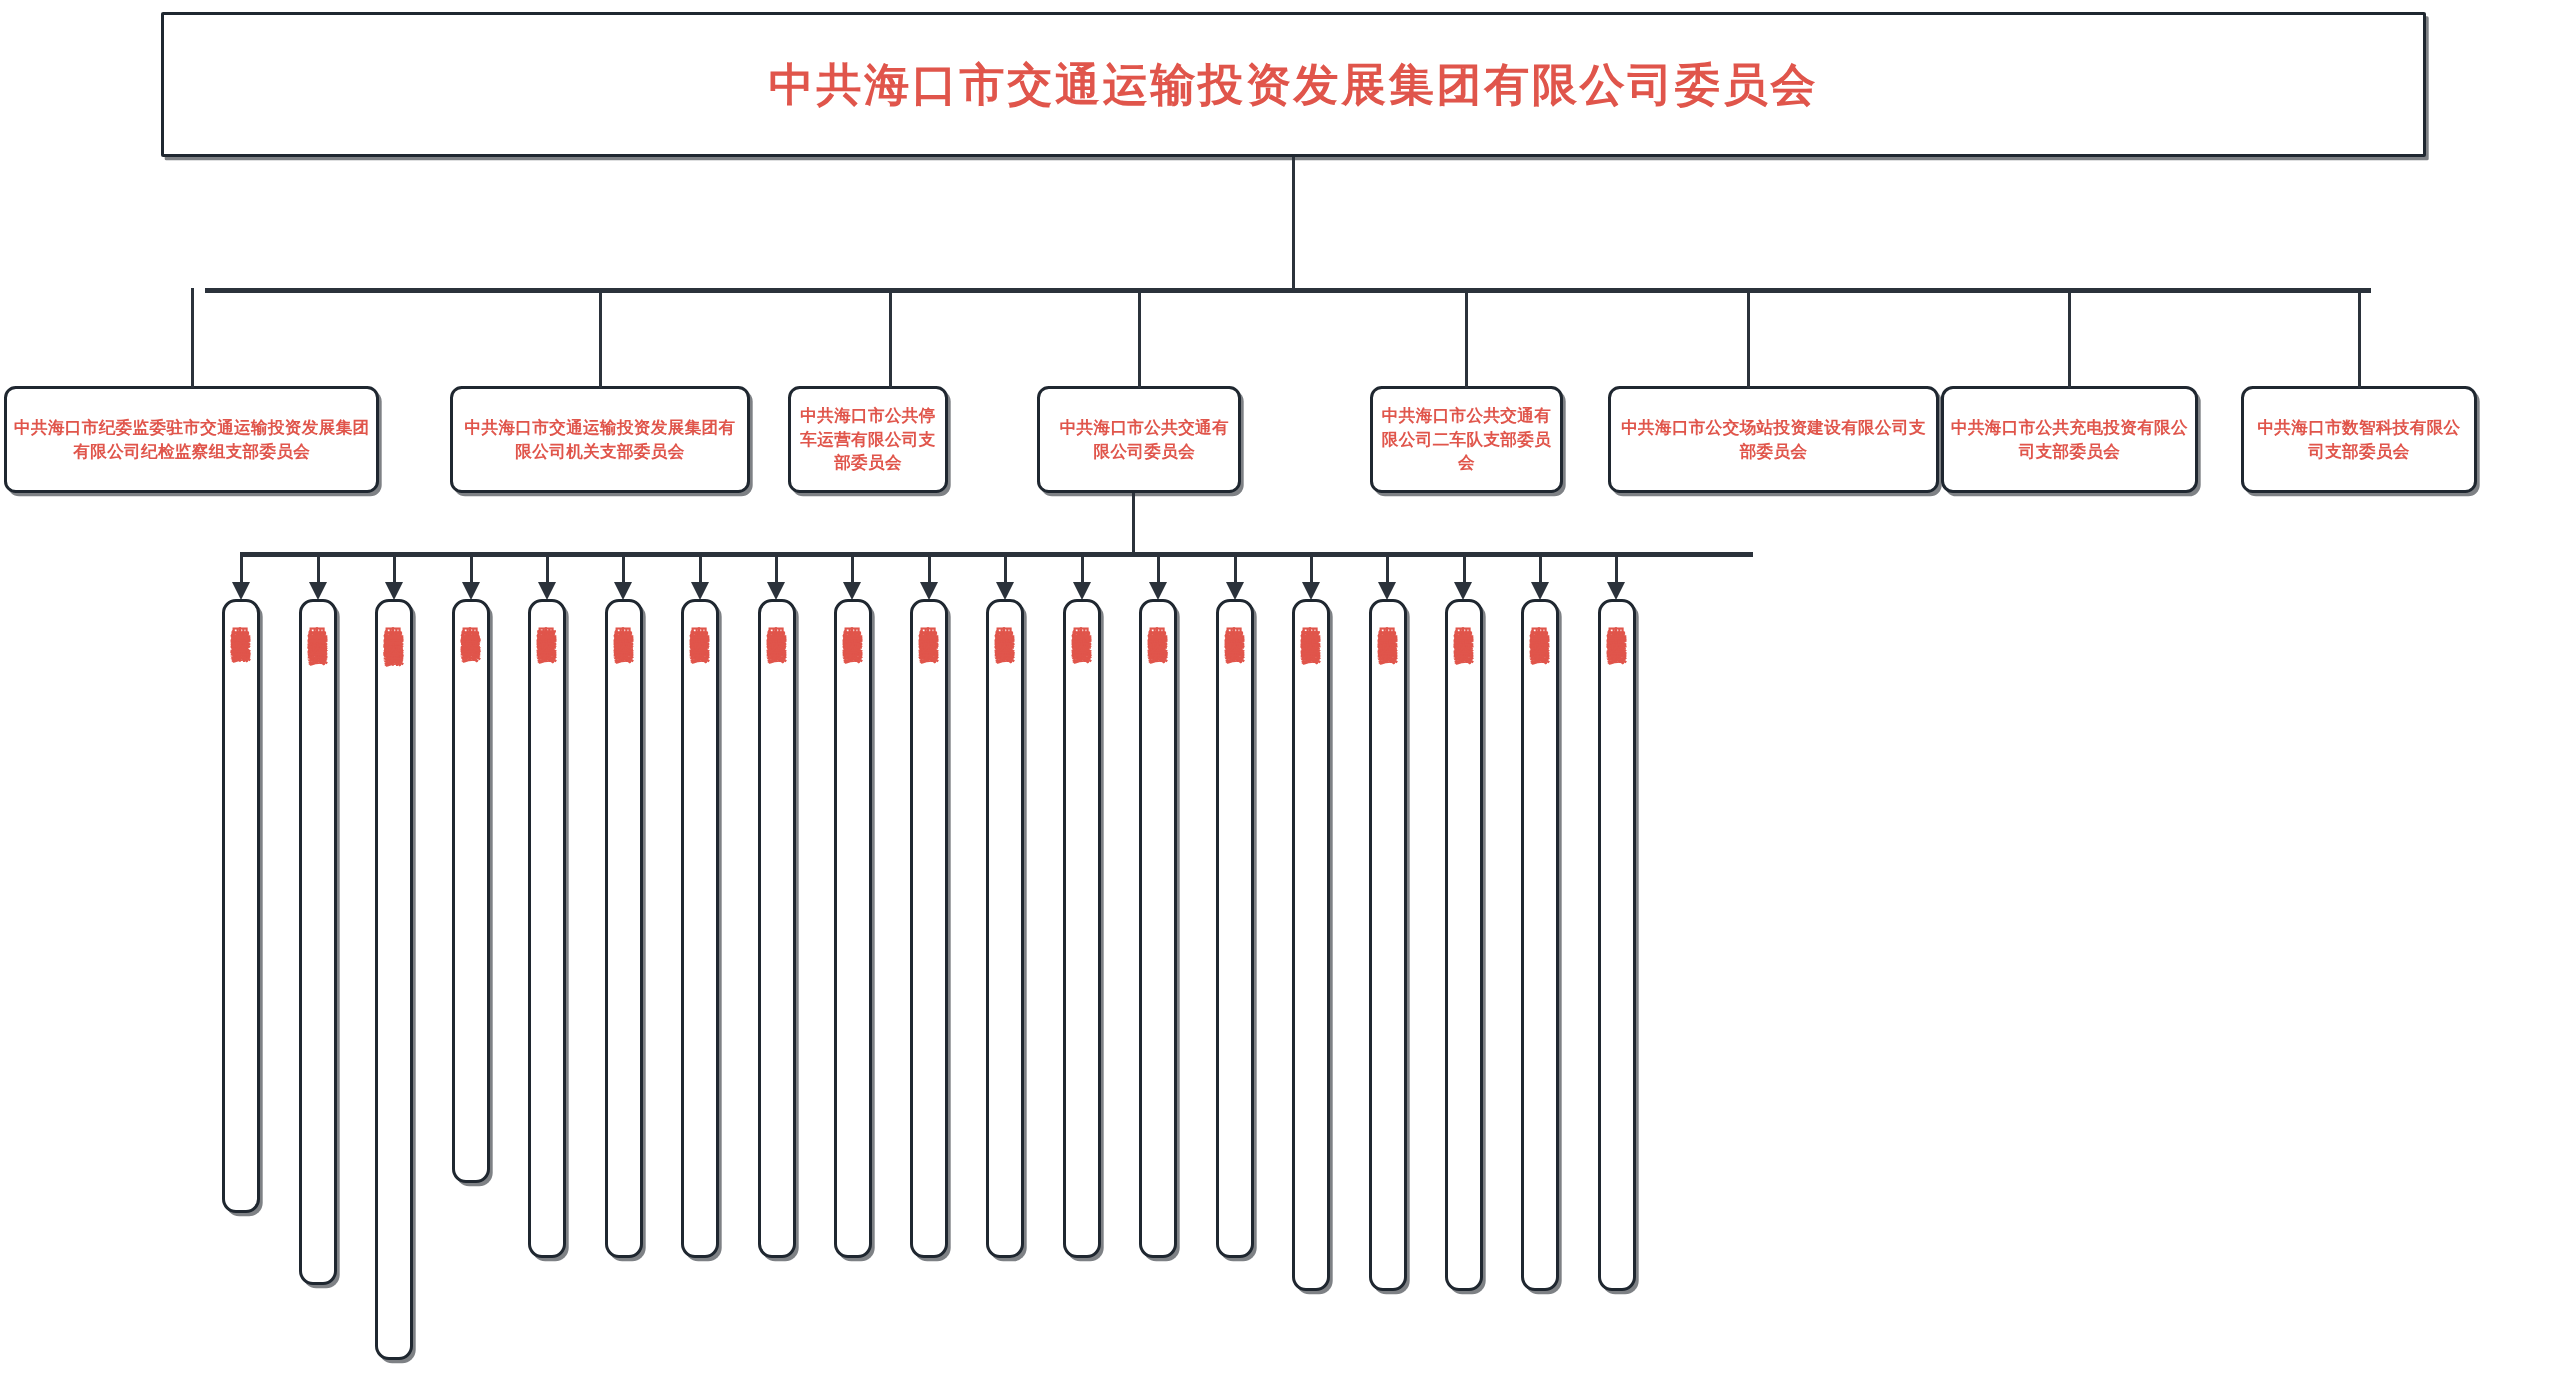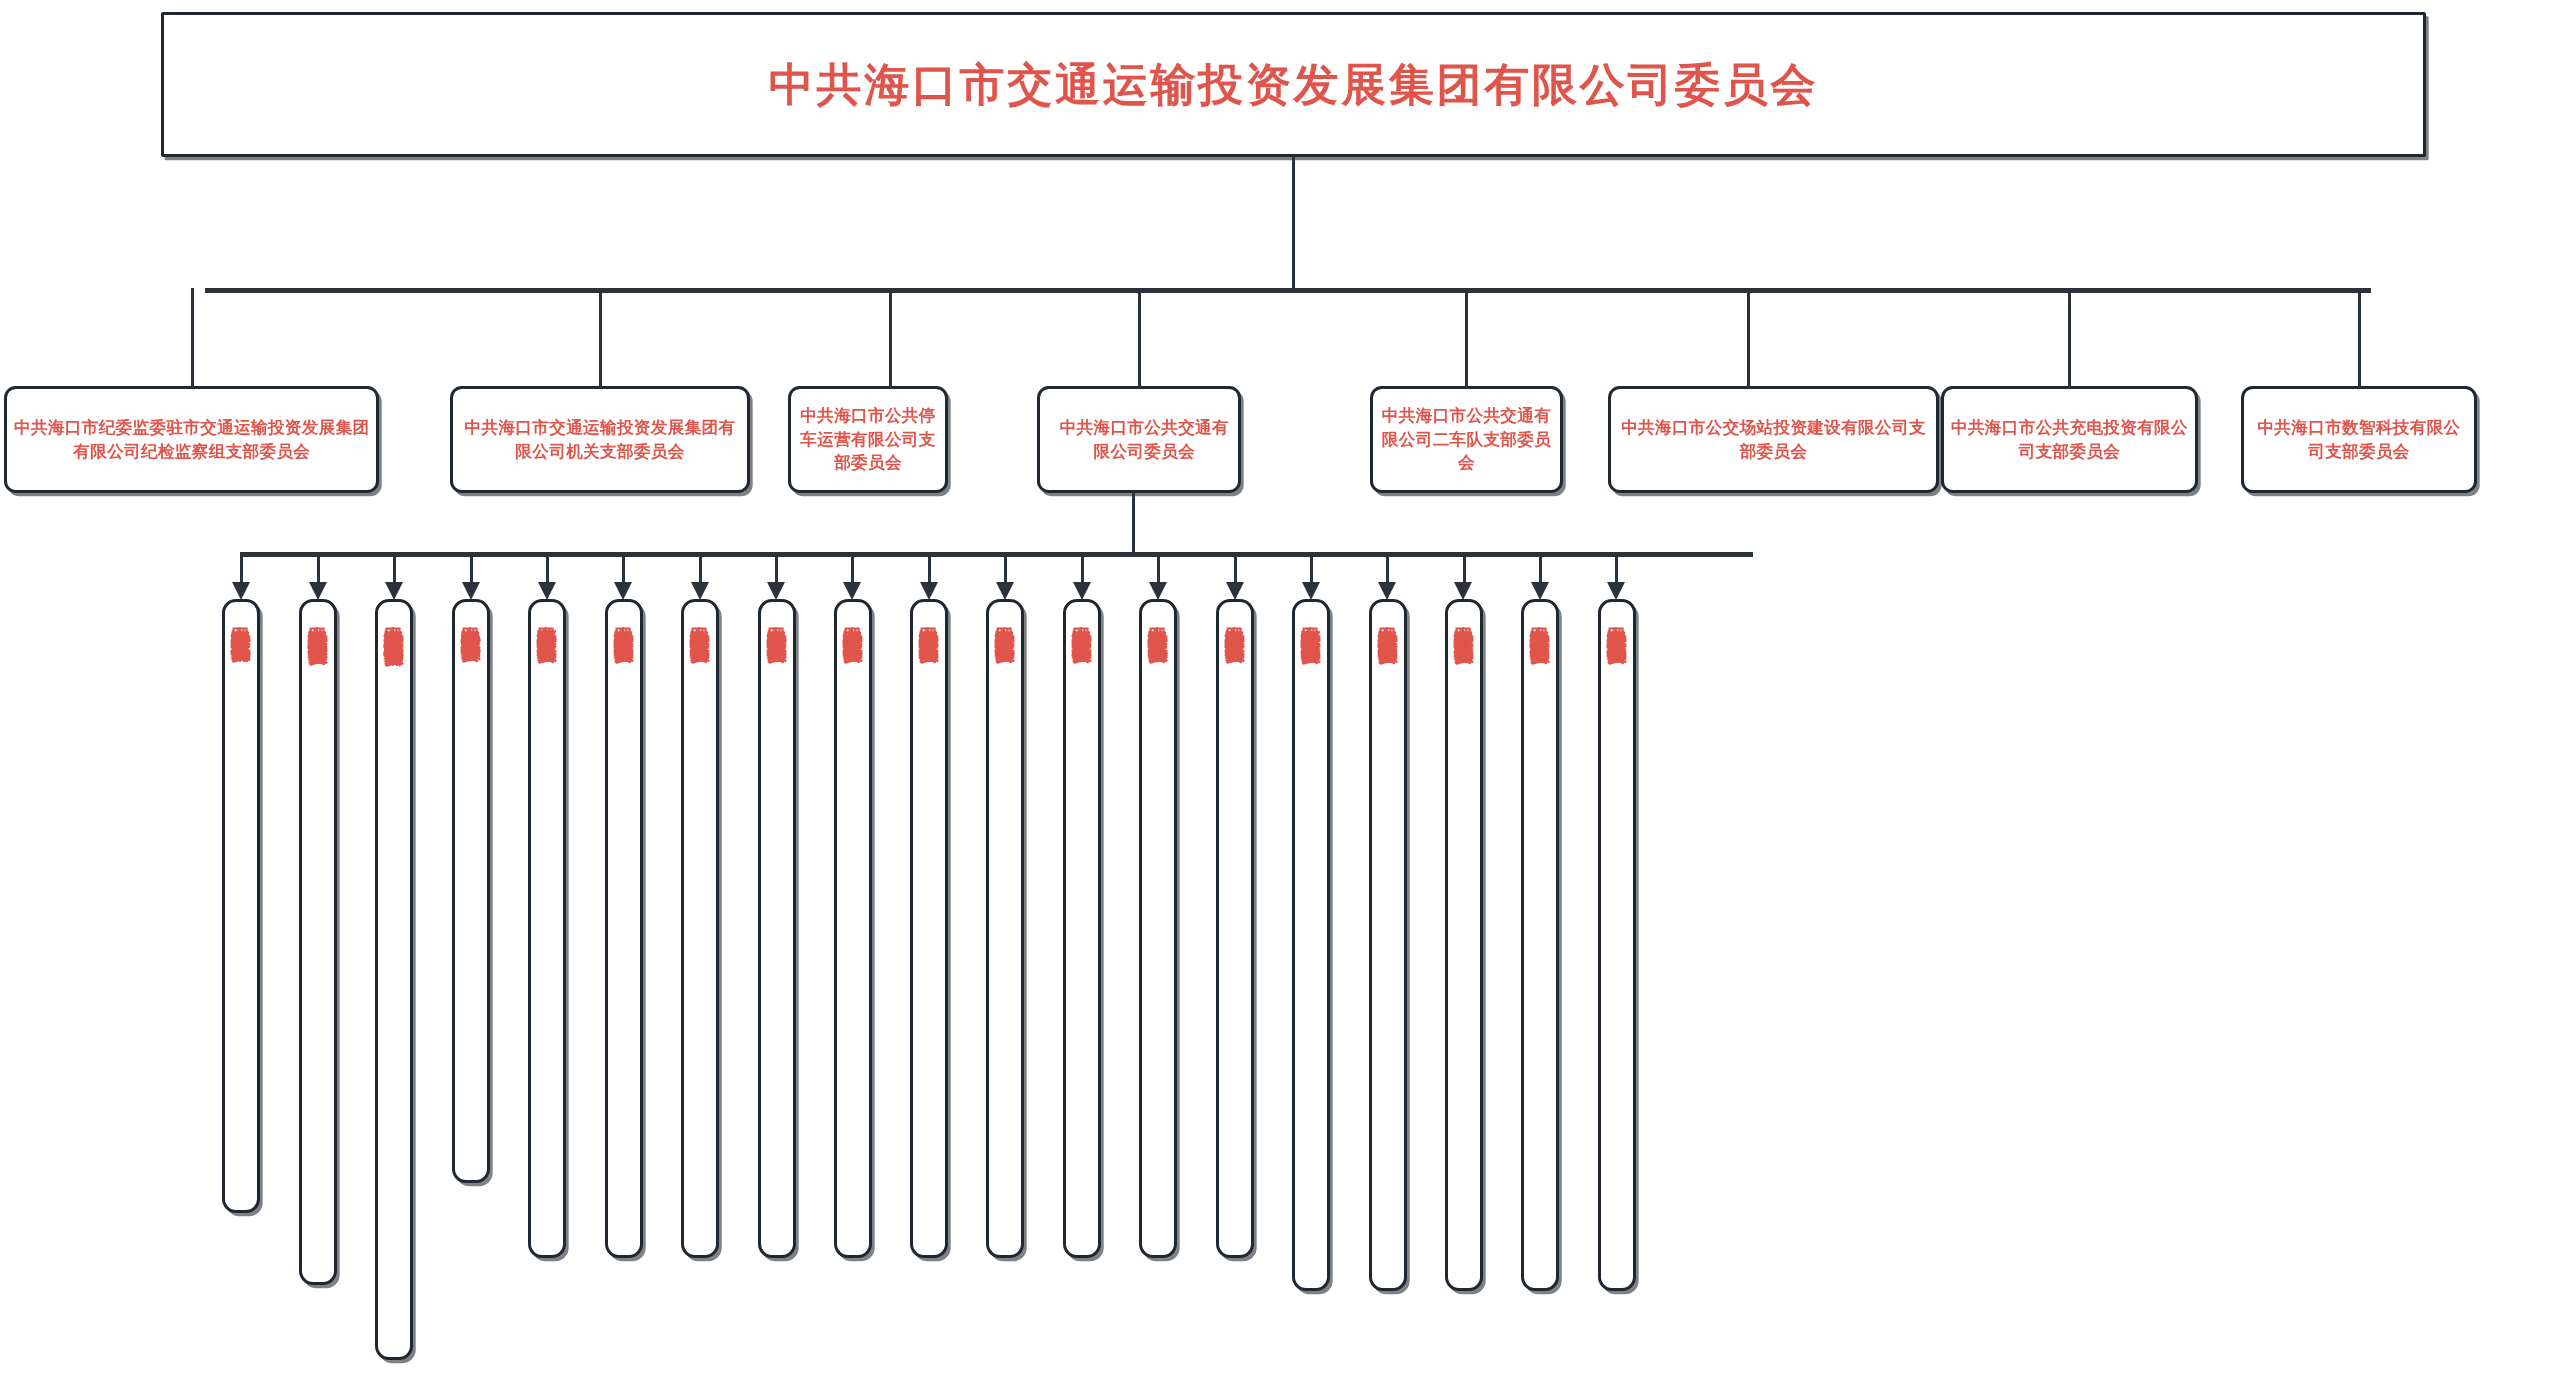--- a/index.html
+++ b/index.html
@@ -120,21 +120,21 @@
       </div>
       <div class="conn v" style="left: 1138px; top: 288px; height: 100px;"></div>
       <div class="node lvl2" style="left: 1370px; width: 193px;">
         <span>中共海口市公共交通有限公司二车队支部委员会</span>
       </div>
       <div class="conn v" style="left: 1465px; top: 288px; height: 100px;"></div>
       <div class="node lvl2" style="left: 1608px; width: 331px; align-items: center;">
         <span>中共海口市公交场站投资建设有限公司支部委员会</span>
       </div>
       <div class="conn v" style="left: 1747px; top: 288px; height: 100px;"></div>
-      <div class="node lvl2" style="left: 1941px; width: 257px;">
+      <div class="node lvl2" style="left: 1941px; width: 257px; border-radius: 12px;">
         <span>中共海口市公共充电投资有限公司支部委员会</span>
       </div>
       <div class="conn v" style="left: 2068px; top: 288px; height: 100px;"></div>
       <div class="node lvl2" style="left: 2241px; width: 236px;">
         <span>中共海口市数智科技有限公司支部委员会</span>
       </div>
       <div class="conn v" style="left: 2358px; top: 288px; height: 100px;"></div>
     </div>
 
   <div class="conn v" style="left:1132px; top:493px; height:62px;"></div>

